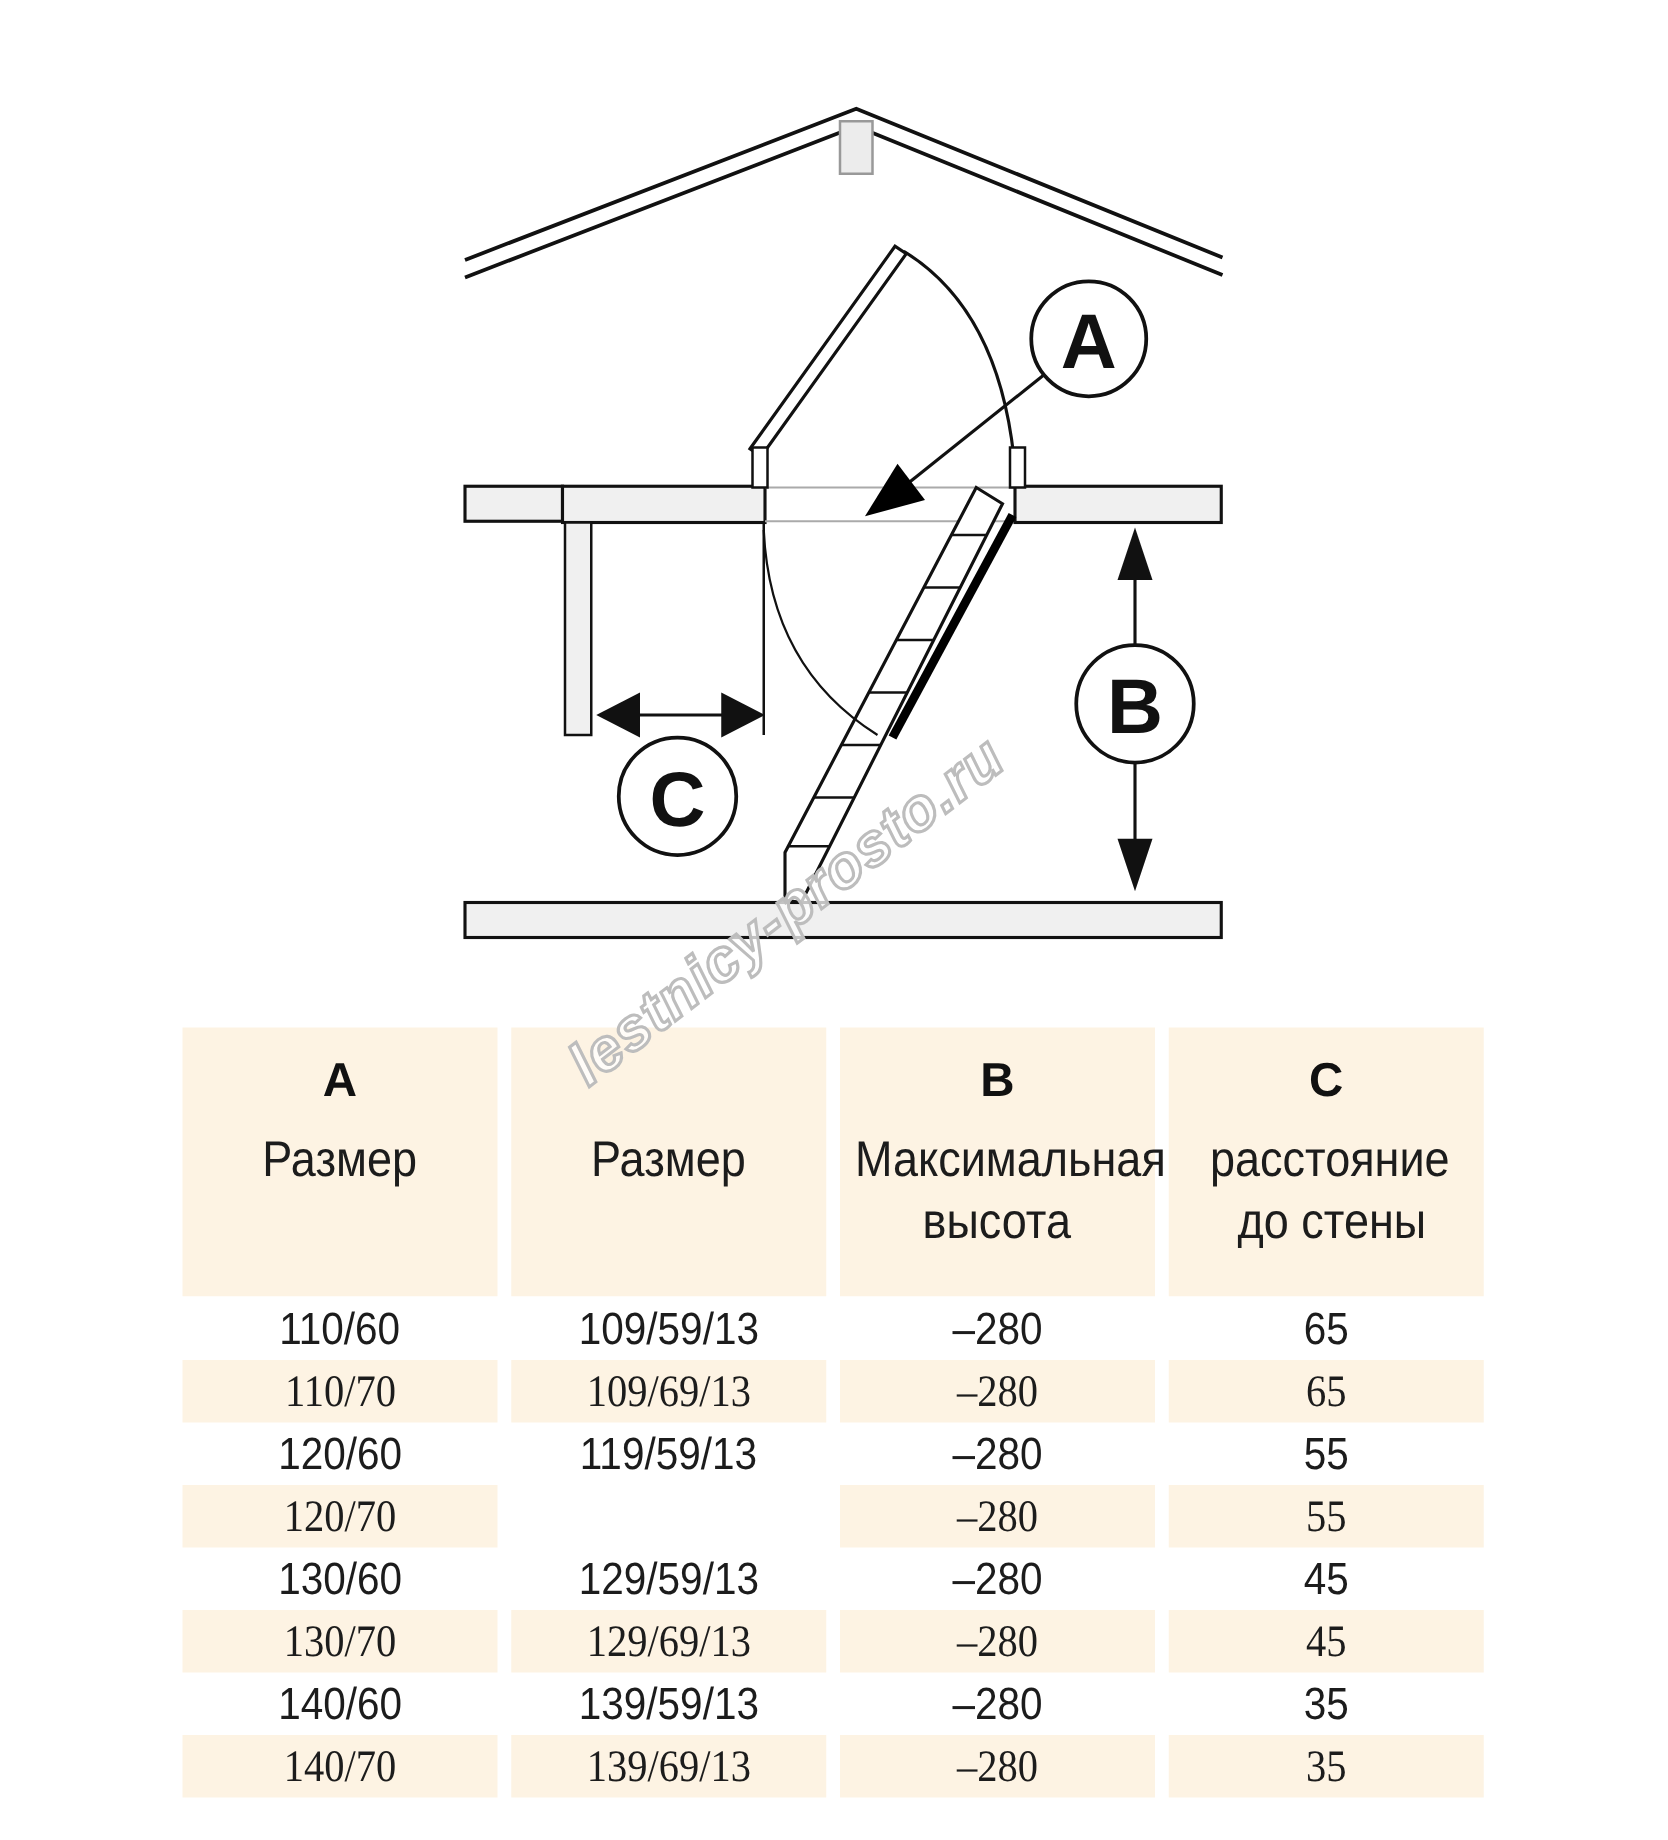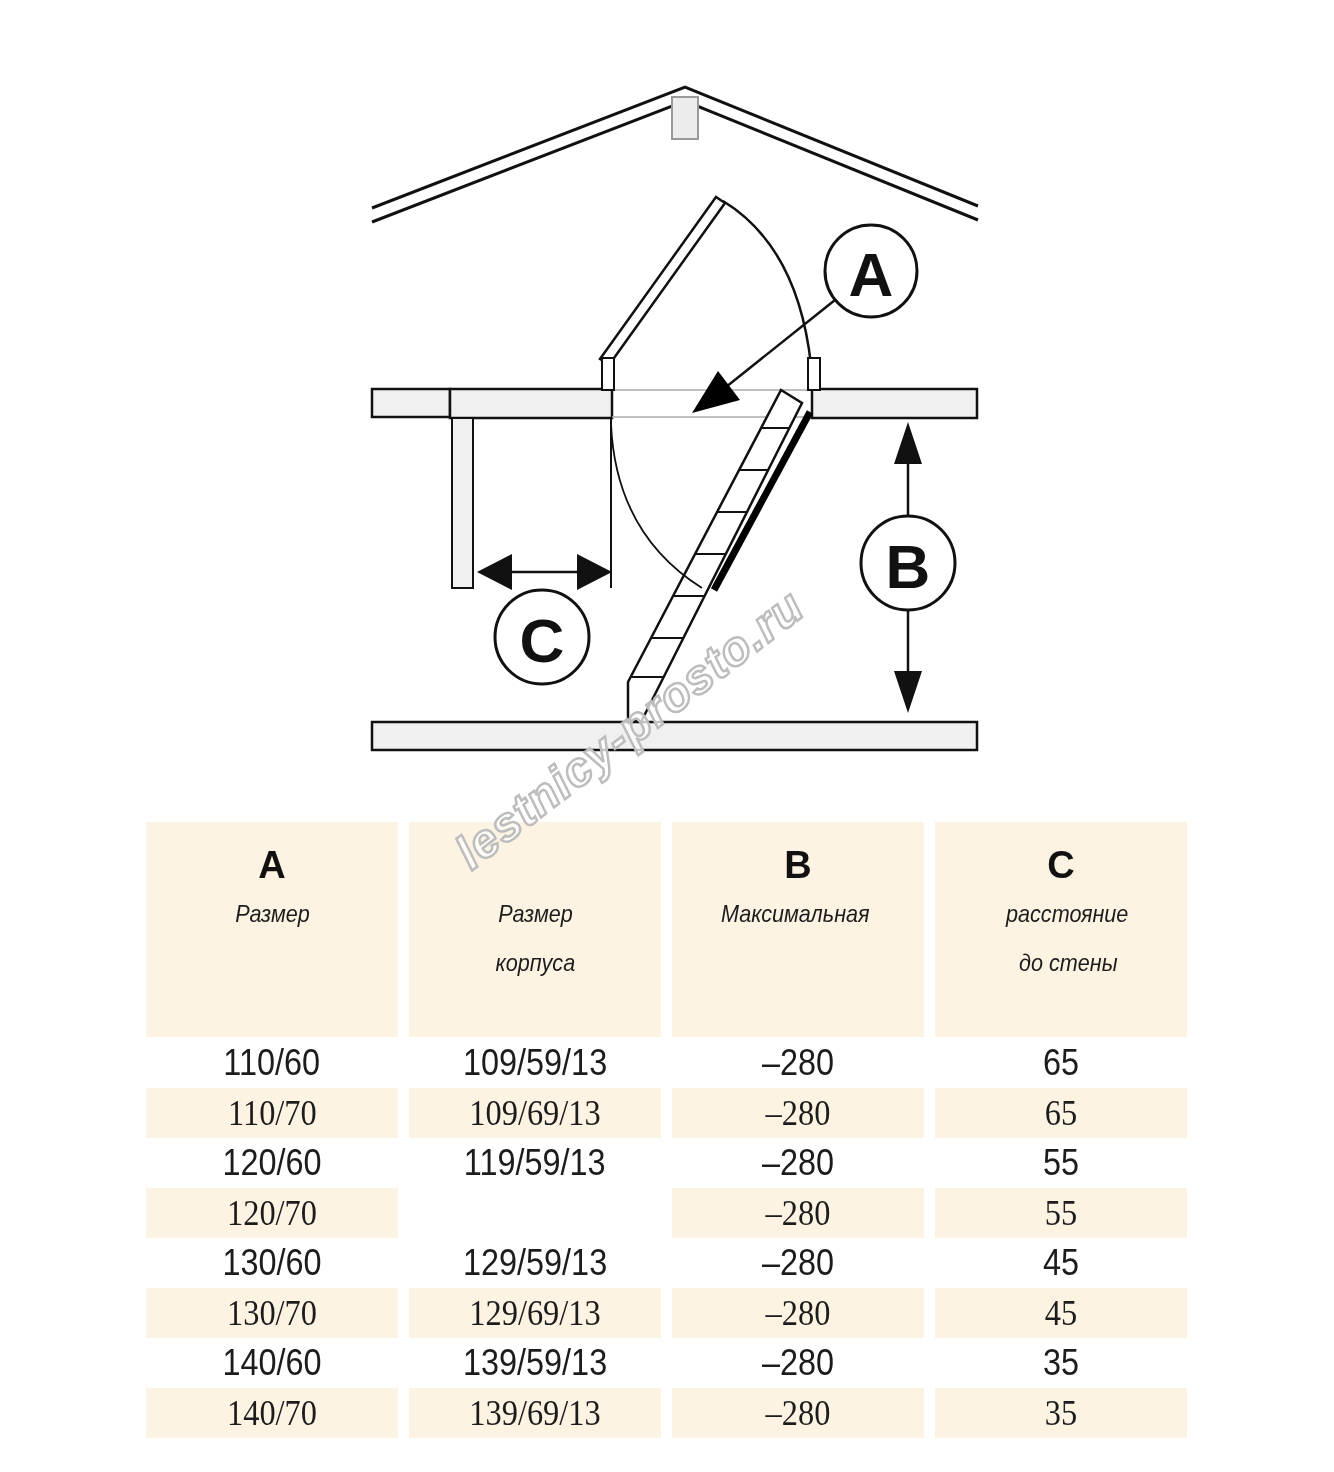--- a/index.html
+++ b/index.html
@@ -18,21 +18,21 @@
     color:rgba(255,255,255,0.75);
     -webkit-text-stroke:2.5px var(--watermark_stroke,#bdbdbd);
     transform:rotate(-37.5deg); transform-origin:0 100%;
     z-index:5; pointer-events:none;
   }
   
   .hcell{position:absolute; top:822px; width:252px; height:215px;
          background:var(--cell_bg,#fdf3e3); z-index:2;}
   .hletter{margin-top:20px; height:46px; line-height:46px; font-size:38px; font-weight:bold;
            text-align:center; color:#111;}
-  .hlines{margin-top:1px; font-size:24px; line-height:49px;font-style:italic;}
+  .hlines{margin-top:16px; font-size:40px; line-height:49px;}
   .hc{text-align:center;}
   .hl{text-align:center;}
   .pad12{padding-left:12px;} .pad26{padding-left:26px;}
   .cond{display:inline-block; transform:scaleX(0.9); transform-origin:50% 50%;}
   .hl .cond{transform-origin:0 50%;}
   .trow{position:absolute; left:0; width:1334px; height:50px; z-index:2;}
   .tcell{position:absolute; width:252px; height:50px; line-height:50px; text-align:center;
          font-size:36px; color:#1c1c1c;}
   .alt .tcell{background:var(--cell_bg,#fdf3e3);font-family:Liberation Serif, serif;}
   .c0{left:146px}.c1{left:409px}.c2{left:672px}.c3{left:935px}
@@ -109,28 +109,28 @@
       <div class="hletter">A</div>
       <div class="hlines hc">
         <div><span class="cond">Размер</span></div>
       </div>
     </div>
 
     <div class="hcell c1">
       <div class="hletter"></div>
       <div class="hlines hc">
         <div><span class="cond">Размер</span></div>
-        <div><span class="cond">корпуса</span></div>
       </div>
     </div>
 
     <div class="hcell c2">
       <div class="hletter">B</div>
       <div class="hlines hl pad12">
         <div><span class="cond">Максимальная</span></div>
+        <div><span class="cond">высота</span></div>
       </div>
     </div>
 
     <div class="hcell c3">
       <div class="hletter">C</div>
       <div class="hlines hl pad26">
         <div><span class="cond">расстояние</span></div>
         <div><span class="cond">до стены</span></div>
       </div>
     </div>

